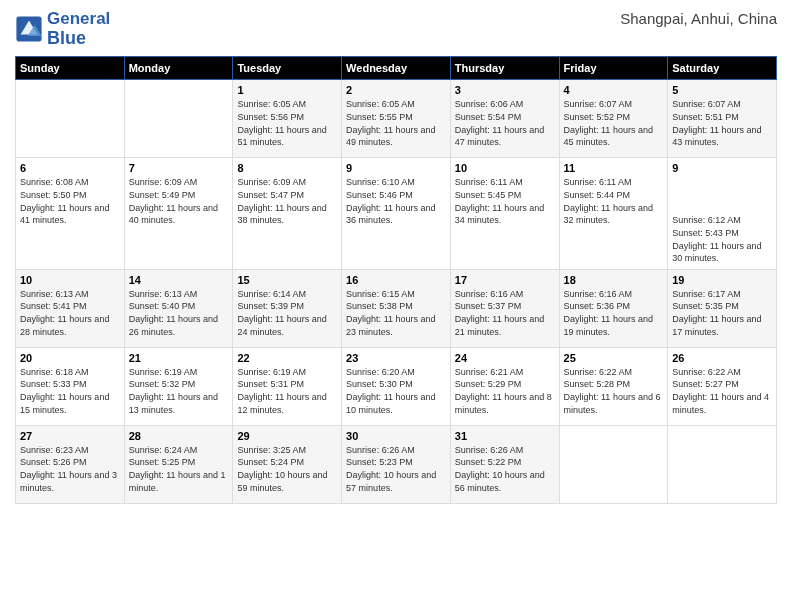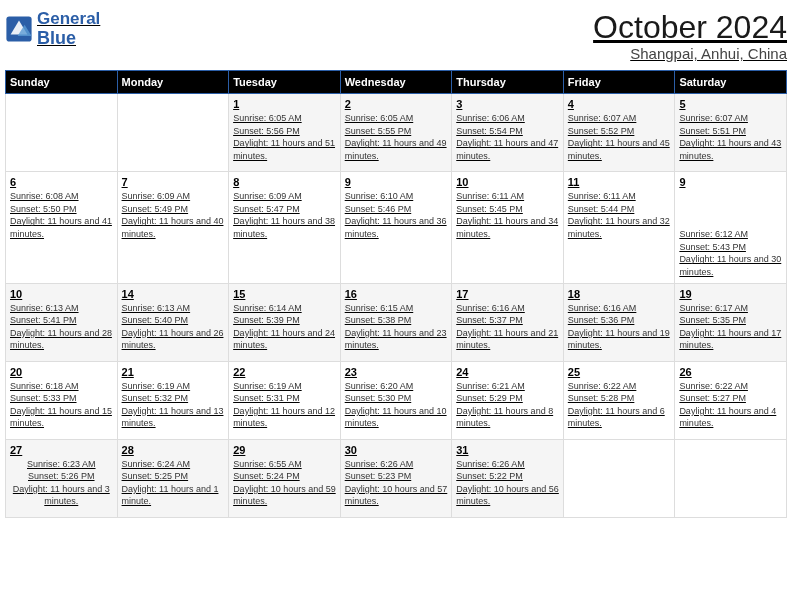--- a/index.html
+++ b/index.html
@@ -7,22 +7,21 @@
       font-family: Arial, sans-serif;
       background: #fff;
       width: 792px;
       height: 612px;
       overflow: hidden;
     }
     .page {
       width: 792px;
       height: 612px;
       background: #fff;
-      padding: 10px 5px;
-      text-decoration: underline;
+      padding: 10px 15px;
     }
     .header {
       display: flex;
       justify-content: space-between;
       align-items: flex-start;
       margin-bottom: 8px;
     }
     .logo-area {
       display: flex;
       align-items: center;
@@ -100,21 +99,20 @@
         <rect x="2" y="2" width="36" height="36" rx="4" fill="#2b5ea7"></rect>
         <polygon points="20,8 32,28 8,28" fill="#fff" opacity="0.9"></polygon>
         <polygon points="28,14 38,30 18,30" fill="#5b9bd5" opacity="0.8"></polygon>
       </svg>
       <div style="display:flex;flex-direction:column;">
         <span style="color:#2b5ea7;font-size:17px;font-weight:bold;line-height:1.1;">General</span>
         <span style="color:#2b5ea7;font-size:18px;font-weight:bold;line-height:1.1;">Blue</span>
       </div>
     </div>
     <div class="title-area">
-      <div class="month-title">October 2024</div>
       <div class="subtitle">Shangpai, Anhui, China</div>
     </div>
   </div>
 
   <table class="calendar">
     <thead>
       <tr>
       <th>Sunday</th>
           <th>Monday</th>
           <th>Tuesday</th>
@@ -287,33 +285,33 @@
           <td>
             <span class="day-num">26</span>
             <div class="day-info" style="white-space: pre-line;">Sunrise: 6:22 AM
 Sunset: 5:27 PM
 Daylight: 11 hours and 4 minutes.</div>
           </td>
         </tr>
         <tr>
           <td>
             <span class="day-num">27</span>
-            <div class="day-info" style="white-space: pre-line; text-align: center;">Sunrise: 6:23 AM
+            <div class="day-info" style="white-space: pre-line;">Sunrise: 6:23 AM
 Sunset: 5:26 PM
 Daylight: 11 hours and 3 minutes.</div>
           </td>
           <td>
             <span class="day-num">28</span>
             <div class="day-info" style="white-space: pre-line;">Sunrise: 6:24 AM
 Sunset: 5:25 PM
 Daylight: 11 hours and 1 minute.</div>
           </td>
           <td>
             <span class="day-num">29</span>
-            <div class="day-info" style="white-space: pre-line;">Sunrise: 6:55 AM
+            <div class="day-info" style="white-space: pre-line;">Sunrise: 3:25 AM
 Sunset: 5:24 PM
 Daylight: 10 hours and 59 minutes.</div>
           </td>
           <td>
             <span class="day-num">30</span>
             <div class="day-info" style="white-space: pre-line;">Sunrise: 6:26 AM
 Sunset: 5:23 PM
 Daylight: 10 hours and 57 minutes.</div>
           </td>
           <td>

